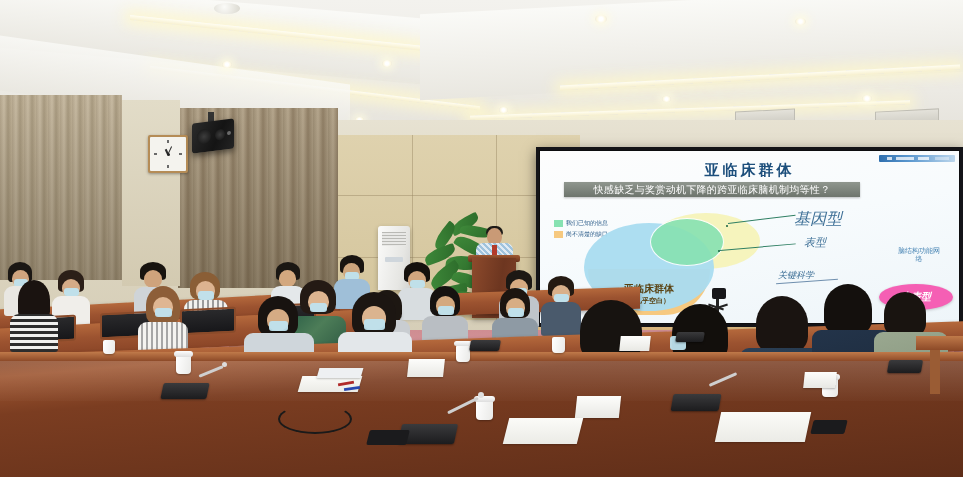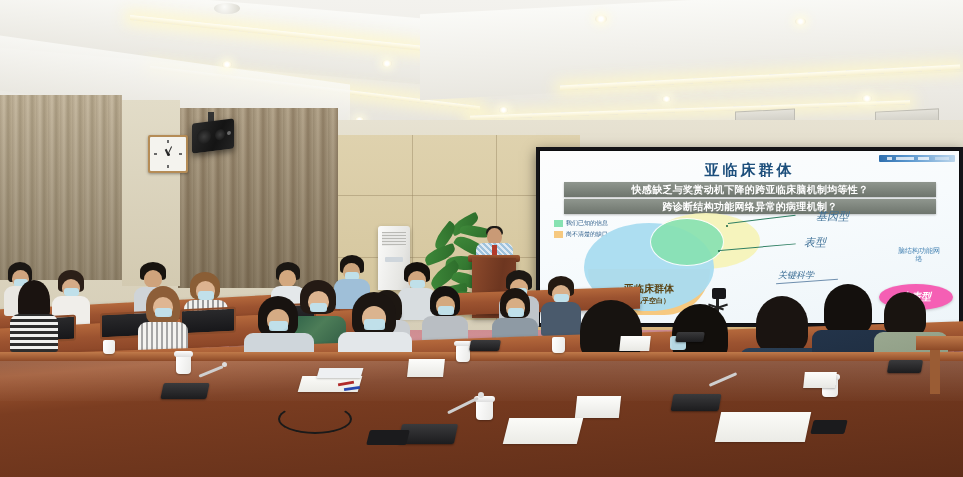--- a/index.html
+++ b/index.html
@@ -49,22 +49,22 @@
   
   #screen-bezel{left:536px;top:147px;width:427px;height:180px;background:#0d0d0f;
      border:3px solid #141418;box-sizing:border-box;box-shadow:0 4px 12px rgba(0,0,0,.5);}
   #slide{left:540px;top:151px;width:419px;height:172px;background:
      linear-gradient(170deg,#fdfdfd 0%,#f7fbfd 45%,#eef5f9 100%);overflow:hidden;}
   #slide-topbar{right:4px;top:4px;width:76px;height:7px;
      background:linear-gradient(90deg,#2f6fae,#5b98cf 40%,#bcd6ec);border-radius:1px;}
   .tb-seg{background:rgba(255,255,255,.75);height:3px;top:2px;}
   #slide-title{left:0;top:10px;width:419px;text-align:center;color:#1d4f7c;
      font-size:15px;font-weight:bold;letter-spacing:3px;text-shadow:0 1px 1px rgba(255,255,255,.9);}
-  .qbar{left:24px;width:372px;height:15px;background:linear-gradient(180deg,#8f968e,#6e756d);
-     color:#fff;font-size:10px;font-weight:bold;text-align:center;line-height:15px;letter-spacing:.3px;
+  .qbar{left:24px;width:296px;height:15px;background:linear-gradient(180deg,#8f968e,#6e756d);
+     color:#fff;font-size:10px;font-weight:normal;text-align:center;line-height:15px;letter-spacing:.3px;
      box-shadow:0 1px 2px rgba(0,0,0,.25);}
   #qbar1{top:31px;} #qbar2{top:48px;}
 
   .legend-sw{width:9px;height:7px;}
   .legend-tx{font-size:6px;color:#2d5d8a;white-space:nowrap;}
 
   .ellipse{border-radius:50%;}
   #el-blue{left:44px;top:72px;width:130px;height:88px;background:#a9dcf0;opacity:.95;}
   #el-orange{left:48px;top:118px;width:122px;height:46px;background:#f6c980;
      border-radius:0 0 62px 62px;}
@@ -213,21 +213,20 @@
     <div class="abs" id="slide-topbar">
       <div class="abs tb-seg" style="left:8px;width:5px;"></div>
       <div class="abs tb-seg" style="left:17px;width:18px;"></div>
       <div class="abs tb-seg" style="left:39px;width:11px;"></div>
       <div class="abs tb-seg" style="left:56px;width:14px;opacity:.5;"></div>
     </div>
 
     <div class="abs" id="slide-title">亚临床群体</div>
 
     <div class="abs qbar" id="qbar1">快感缺乏与奖赏动机下降的跨亚临床脑机制均等性？</div>
-    <div class="abs qbar" id="qbar2">跨诊断结构功能网络异常的病理机制？</div>
 
     <div class="abs" style="left:14px;top:68px;">
       <div style="display:flex;align-items:center;gap:3px;margin-bottom:2px;">
         <span class="legend-sw" style="background:#87e2b2;"></span>
         <span class="legend-tx">我们已知的信息</span>
       </div>
       <div style="display:flex;align-items:center;gap:3px;">
         <span class="legend-sw" style="background:#f6c980;"></span>
         <span class="legend-tx">尚不清楚的缺口</span>
       </div>
@@ -237,21 +236,21 @@
     <div class="abs" id="el-orange"></div>
     <div class="abs ellipse" id="el-blue"></div>
     <div class="abs ellipse" id="el-green"></div>
     <div class="abs" id="lbl-sub">
       <span>亚临床群体</span><br>
       <small>（几乎空白）</small>
     </div>
 
     <div class="abs leaderdot" style="left:186px;top:74px;"></div>
     <div class="abs leader" style="left:188px;top:72px;width:68px;transform:rotate(-7deg);transform-origin:left center;"></div>
-    <div class="abs anno" style="left:276px;top:58px;font-size:11px;">基因型</div>
+    <div class="abs anno" style="left:254px;top:58px;font-size:16px;">基因型</div>
 
     <div class="abs leaderdot" style="left:178px;top:99px;"></div>
     <div class="abs leader" style="left:180px;top:99px;width:76px;transform:rotate(-5deg);transform-origin:left center;"></div>
     <div class="abs anno" style="left:264px;top:84px;font-size:11px;">表型</div>
 
     <div class="abs" id="anno-brain" style="width:48px;">脑结构功能网络</div>
 
     <div class="abs anno" style="left:238px;top:118px;font-size:9px;">关键科学</div>
     <div class="abs" style="left:236px;top:130px;width:62px;height:1px;background:#6f8fae;transform:rotate(-4deg);"></div>
 

